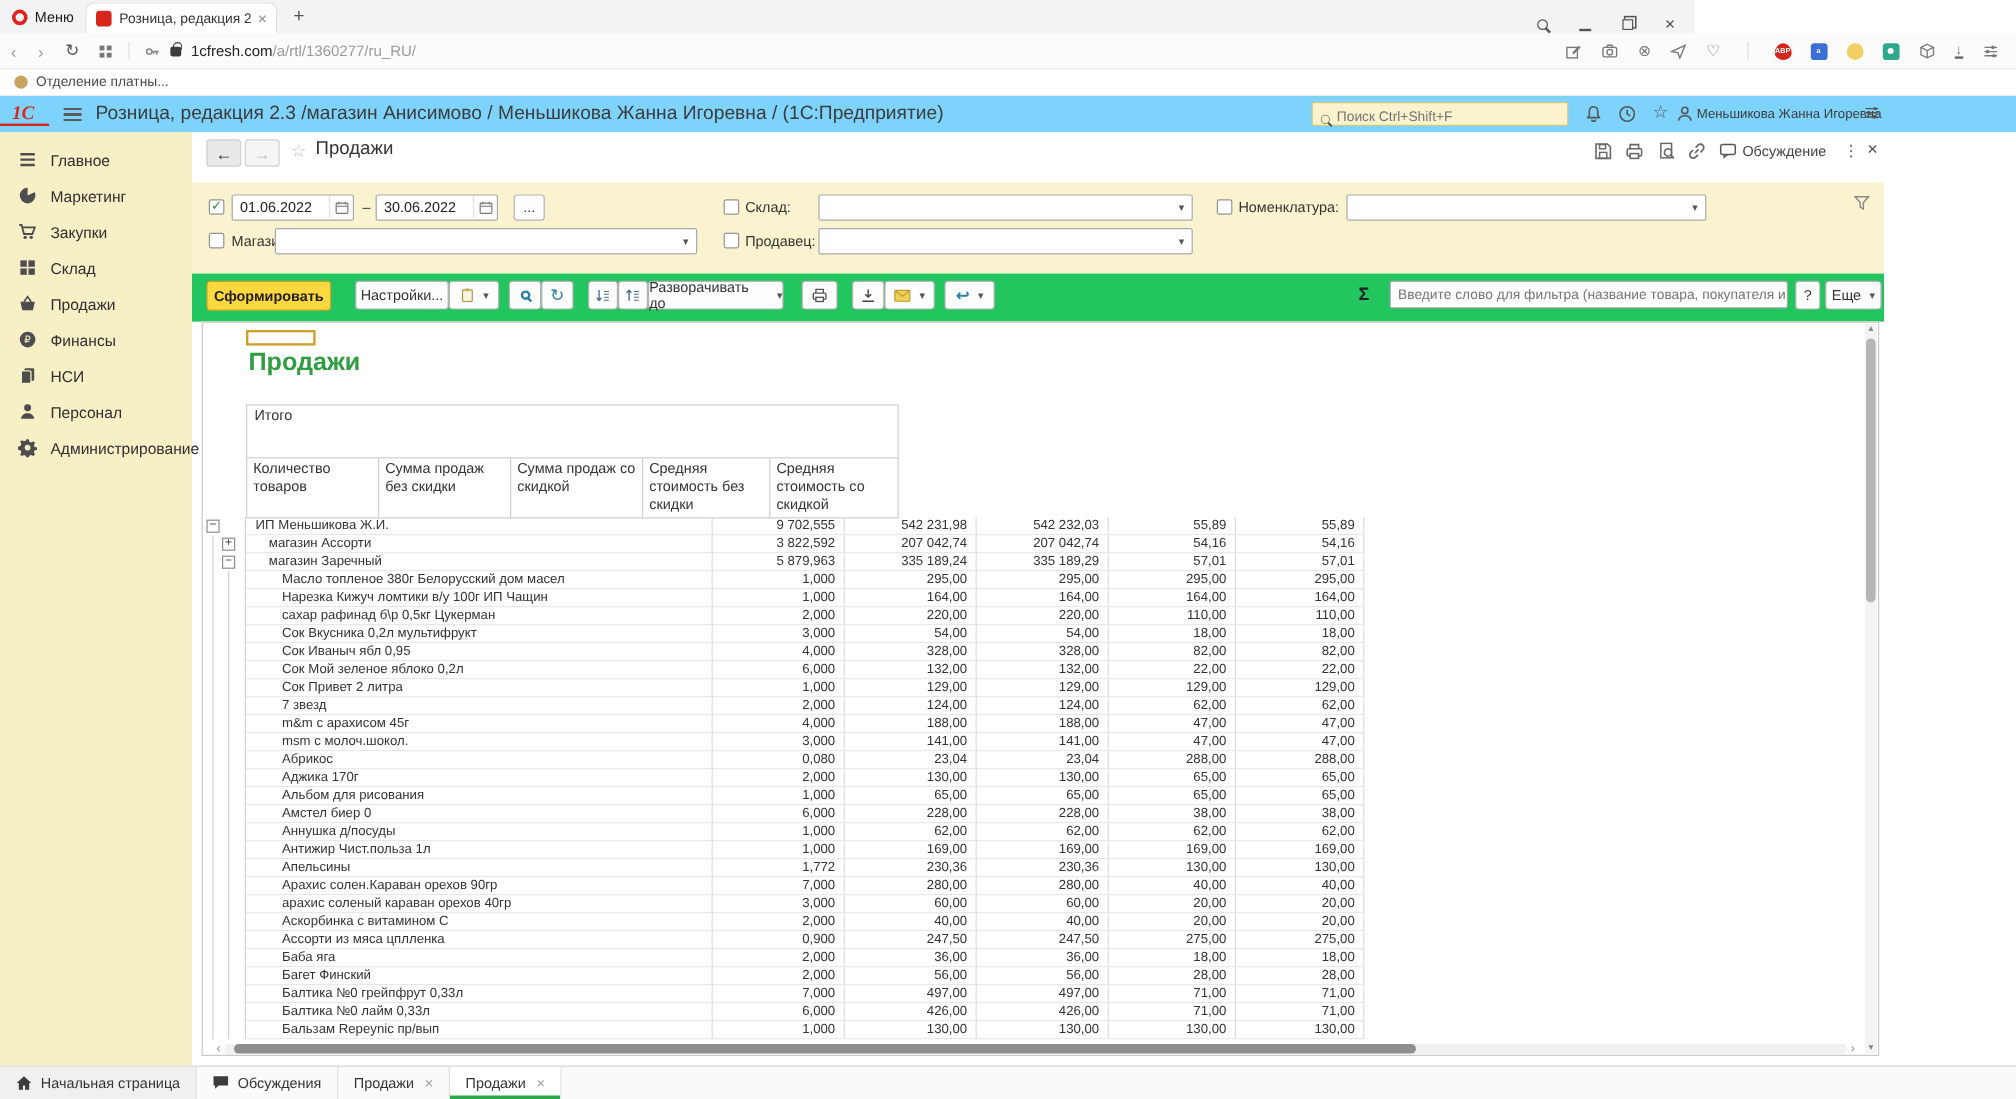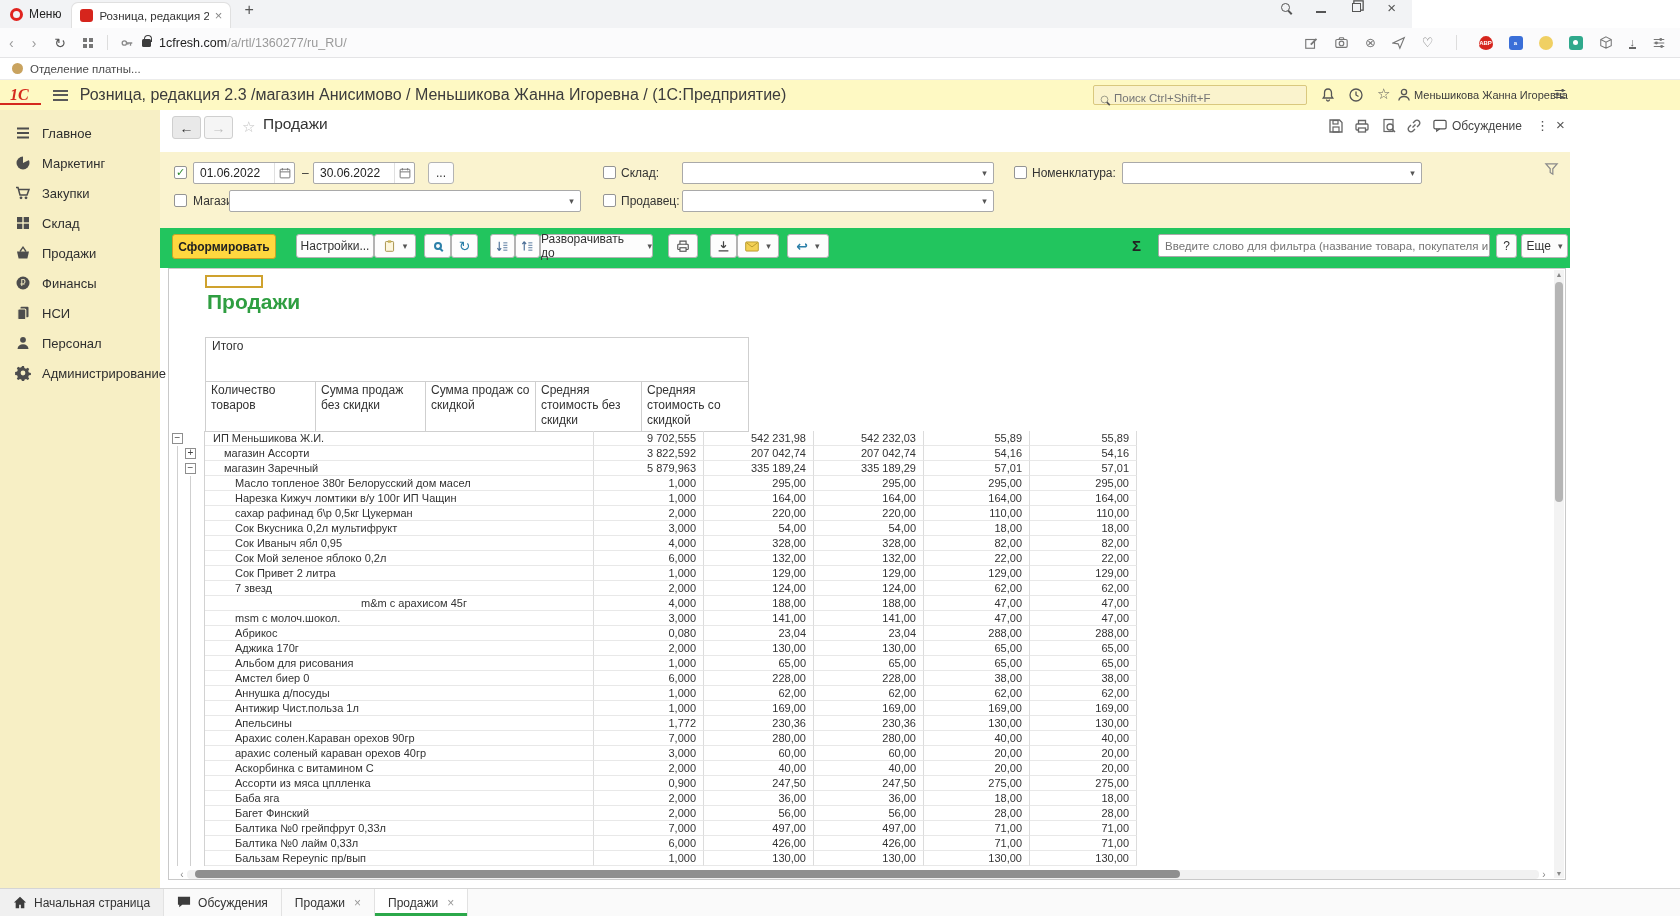--- a/index.html
+++ b/index.html
@@ -2,21 +2,21 @@
 <html><head>
 <meta charset="utf-8">
 <style>
   *{box-sizing:border-box;margin:0;padding:0}
   html,body{width:1680px;height:916px;overflow:hidden}
   body{font-family:"Liberation Sans","DejaVu Sans",sans-serif;background:#fff;position:relative;font-size:12px;color:#333}
   .abs{position:absolute}
   svg{display:block}
 
   
-  .tabbar{position:absolute;left:0;top:0;width:1412px;height:28px;background:#f2f3f5;display:flex;align-items:flex-start}
+  .tabbar{position:absolute;left:0;top:0;width:1412px;height:28px;background:#f2f3f5;display:flex;align-items:flex-end}
   .opera-menu{display:flex;align-items:center;gap:6px;padding:0 10px;height:28px;font-size:12px;color:#222}
   .opera-o{width:13px;height:13px;border:3px solid #e0231f;border-radius:50%}
   .btab{display:flex;align-items:center;gap:6px;width:160px;height:26px;margin-top:2px;background:#fff;border:1px solid #e0e0e0;border-bottom:none;border-radius:7px 7px 0 0;padding:0 8px}
   .favicon{width:13px;height:13px;background:#d6251d;border-radius:3px;flex:none}
   .tab-title{font-size:11.5px;color:#333;white-space:nowrap;overflow:hidden;width:112px}
   .tab-close{color:#888;font-size:13px;cursor:default}
   .newtab{width:24px;height:24px;margin-left:6px;position:relative}
   .newtab::after{content:"+";font-size:16px;color:#555;position:absolute;left:7px;top:1px}
   .win-controls{margin-left:auto;display:flex;align-items:center;gap:26px;padding-right:16px}
   .ic-search{width:9px;height:9px;border:1.6px solid #555;border-radius:50%;position:relative}
@@ -43,21 +43,21 @@
   .b-yc{background:#f0d063;border-radius:50%}
   .b-tl{background:#2fa98c;position:relative}
   .b-tl::after{content:"";width:5px;height:5px;background:#fff;border-radius:50%}
   .ic-dl{border-bottom:2px solid #666;padding:0 1px 0px 1px;color:#666;font-size:11px;line-height:10px}
 
   .bookmarks{position:absolute;left:0;top:58px;width:1680px;height:22px;background:#fff;border-bottom:1px solid #ececec;display:flex;align-items:center;padding-left:12px;gap:7px}
   .bm-ic{width:11px;height:11px;border-radius:50%;background:#c9a35f}
   .bm-label{font-size:11.5px;color:#4a4a4a}
 
   
-  .appheader{position:absolute;left:0;top:80px;width:1680px;height:30px;background:#fef9c3;display:flex;align-items:center}
+  .appheader{position:absolute;left:0;top:80px;width:1680px;height:30px;background:#7dd3fc;display:flex;align-items:center}
   .onec-logo{font-family:"Liberation Serif","DejaVu Serif",serif;font-style:italic;font-weight:bold;font-size:16px;color:#d52b1e;padding:0 12px 0 10px;border-bottom:2px solid #d52b1e;line-height:17px}
   .ic-burger{width:15px;height:11px;background:repeating-linear-gradient(#5a5a5a 0 2px,transparent 2px 4.5px);margin:0 12px}
   .app-title{font-size:16px;color:#3c3c3c;white-space:nowrap}
   .hsearch{position:absolute;left:1093px;top:5px;width:214px;height:20px;background:#faf3cd;border:1px solid #d9c87e;border-radius:2px;display:flex;align-items:flex-end;gap:5px;padding:0 6px}
   .hsearch .ic-search{border-color:#8e8e7e;transform:scale(.85)}
   .hsearch input{border:none;outline:none;background:transparent;font-size:11.5px;color:#6e6e60;width:170px;font-family:inherit}
   .hico{position:absolute;top:7px}
   .star-glyph{font-size:15px;color:#5a5a5a;line-height:15px}
   .uname{position:absolute;top:9px;left:1414px;font-size:11px;color:#3c3c3c}
 
@@ -577,21 +577,21 @@
         <div class="gut"></div>
         <div class="tname" style="padding-left: 30px;">7 звезд</div>
         <div class="tval c0">2,000</div>
         <div class="tval c1">124,00</div>
         <div class="tval c2">124,00</div>
         <div class="tval c3">62,00</div>
         <div class="tval c4">62,00</div>
       </div>
       <div class="trow lvl2">
         <div class="gut"></div>
-        <div class="tname" style="padding-left: 30px; text-align: center;">m&amp;m с арахисом 45г</div>
+        <div class="tname" style="padding-left: 30px;">m&amp;m с арахисом 45г</div>
         <div class="tval c0">4,000</div>
         <div class="tval c1">188,00</div>
         <div class="tval c2">188,00</div>
         <div class="tval c3">47,00</div>
         <div class="tval c4">47,00</div>
       </div>
       <div class="trow lvl2">
         <div class="gut"></div>
         <div class="tname" style="padding-left: 30px;">msm с молоч.шокол.</div>
         <div class="tval c0">3,000</div>

